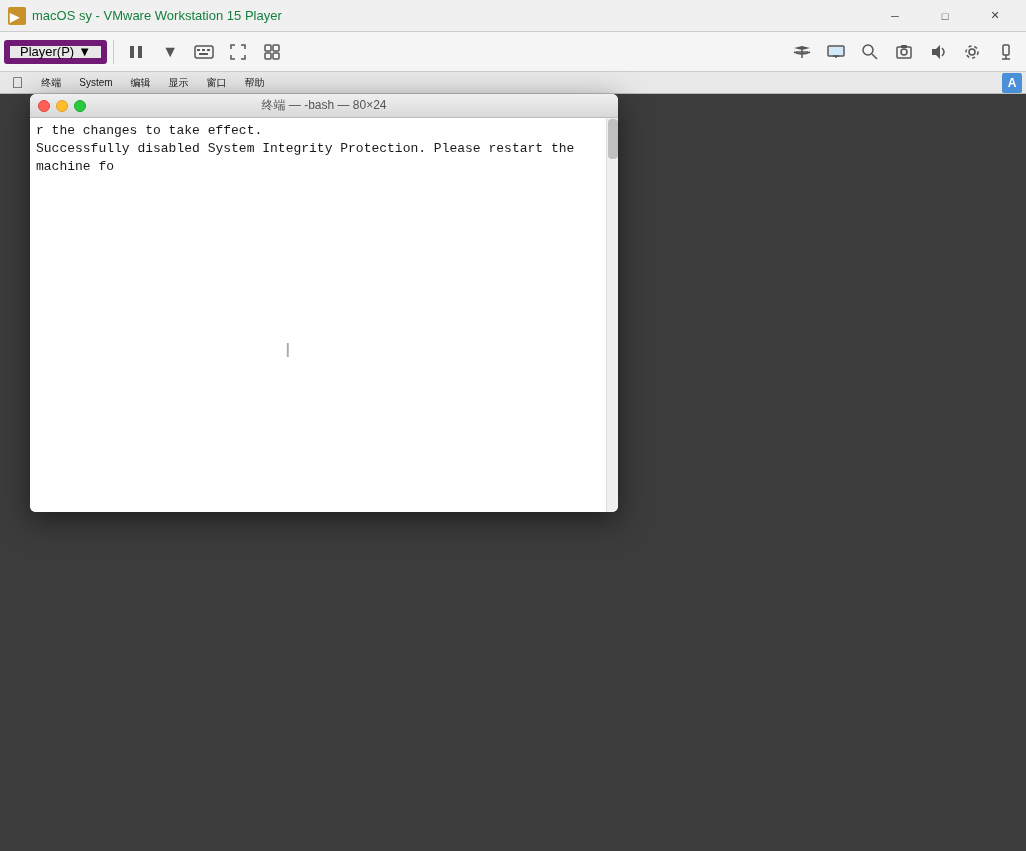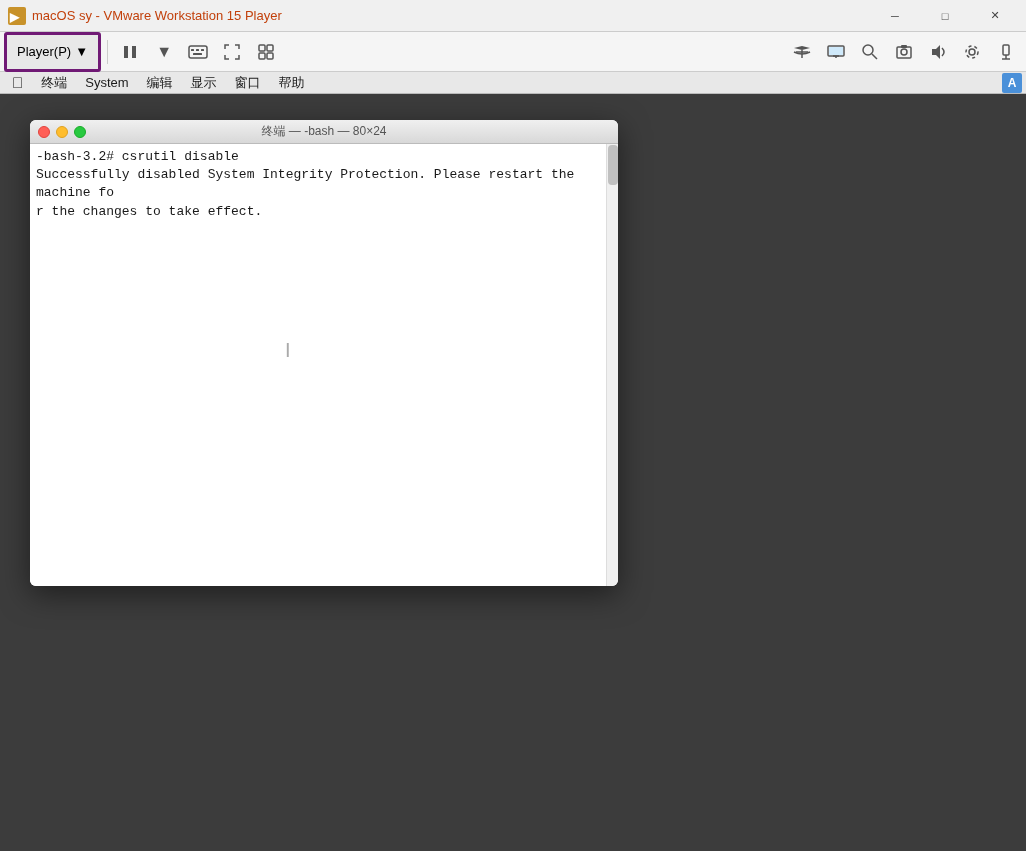--- a/index.html
+++ b/index.html
@@ -24,21 +24,21 @@
       position: relative;
     }
     .vmware-logo {
       width: 18px;
       height: 18px;
       margin-right: 6px;
       flex-shrink: 0;
     }
     .vmware-title {
       font-size: 13px;
-      color: #c2410c;
+      color: #15803d;
       flex: 1;
     }
     .vmware-window-controls {
       display: flex;
       gap: 4px;
       position: absolute;
       right: 8px;
       top: 50%;
       transform: translateY(-50%);
     }
@@ -58,24 +58,24 @@
       width: 100%;
       height: 40px;
       background: #f5f5f5;
       border-bottom: 1px solid #ccc;
       display: flex;
       align-items: center;
       padding: 0 4px;
       gap: 2px;
     }
     .player-btn {
-      height: 40px;
+      height: 24px;
       padding: 0 10px;
       background: #e8e8e8;
-      border: 3px solid #701a75;
+      border: 6px solid #701a75;
       border-radius: 3px;
       font-size: 13px;
       cursor: pointer;
       display: flex;
       align-items: center;
       gap: 4px;
     }
     .toolbar-sep {
       width: 1px;
       height: 24px;
@@ -106,21 +106,21 @@
       height: 22px;
       background: #e8e8e8;
       border-bottom: 1px solid #bbb;
       display: flex;
       align-items: center;
       padding: 0 4px;
       gap: 2px;
     }
     .mac-menu-item {
       padding: 2px 8px;
-      font-size: 13px;
+      font-size: 10px;
       color: #1a1a1a;
       cursor: pointer;
       border-radius: 3px;
       height: 20px;
       display: flex;
       align-items: center;
     }
     .mac-apple {
       font-size: 15px;
       padding: 0 8px;
@@ -148,24 +148,24 @@
     .desktop {
       width: 100%;
       height: calc(851px - 32px - 40px - 22px);
       background: #3c3c3c;
       position: relative;
     }
 
     
     .terminal-window {
       position: absolute;
-      top: 26px;
+      top: 0;
       left: 30px;
       width: 588px;
-      height: 466px;
+      height: 418px;
       background: white;
       border-radius: 6px;
       box-shadow: 0 8px 30px rgba(0,0,0,0.5);
       overflow: hidden;
       display: flex;
       flex-direction: column;
     }
     .terminal-titlebar {
       height: 24px;
       background: linear-gradient(to bottom, #f0f0f0, #d8d8d8);
@@ -366,23 +366,22 @@
     <div class="terminal-titlebar">
       <div class="traffic-lights">
         <div class="traffic-light tl-close"></div>
         <div class="traffic-light tl-minimize"></div>
         <div class="traffic-light tl-maximize"></div>
       </div>
       <span class="terminal-title">终端 — -bash — 80×24</span>
     </div>
     <div class="terminal-scrollbar-area">
       <div class="terminal-content">
-        <div>-bash-3.2# csrutil disable</div>
+        <div>r the changes to take effect.</div>
         <div>Successfully disabled System Integrity Protection. Please restart the machine fo</div>
-        <div>r the changes to take effect.</div>
         <div style="margin-top: 4px; color: #555; font-size: 12px;">
           <span style="display:inline-block; width:1px; height:14px; background:transparent;"></span>
         </div>
       </div>
       <div class="terminal-scrollbar">
         <div class="scrollbar-thumb"></div>
       </div>
     </div>
   </div>
 

